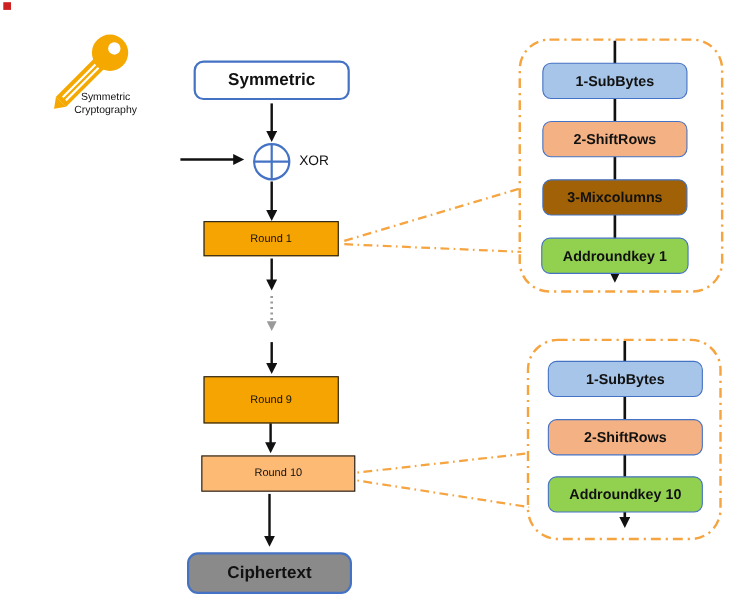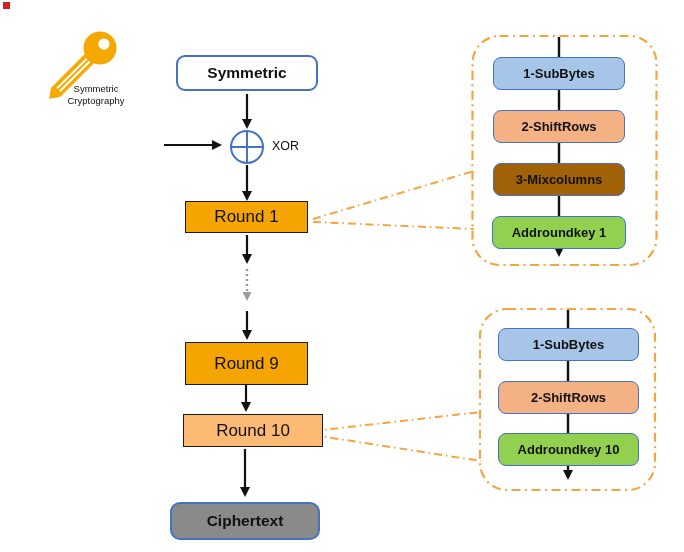--- a/index.html
+++ b/index.html
@@ -7,21 +7,21 @@
           font-family:"Liberation Sans",sans-serif;color:#111;}
   .abs{position:absolute;}
   svg.layer{position:absolute;left:0;top:0;z-index:1;}
   .box{position:absolute;display:flex;align-items:center;justify-content:center;
        box-sizing:border-box;z-index:2;text-align:center;}
   
   .plain   {left:176px;top:55px;width:142px;height:36px;background:#fff;
             border:2px solid #4472C4;border-radius:9px;font-weight:bold;font-size:15.5px;}
   .addrk0  {left:23px;top:128px;width:134px;height:32px;background:#92D050;
             border:2px solid #4472C4;border-radius:8px;font-weight:bold;font-size:13.5px;}
-  .round   {border:1.6px solid #1b1b1b;font-size:17px;}
+  .round   {border:1.6px solid #1b1b1b;font-size:10px;}
   .round1  {left:185px;top:201px;width:123px;height:32px;background:#F5A402;}
   .round9  {left:185px;top:342px;width:123px;height:43px;background:#F5A402;}
   .round10 {left:183px;top:414px;width:140px;height:33px;background:#fdba74;}
   .cipher  {left:170px;top:502px;width:150px;height:38px;background:#8A8A8A;
             border:2.5px solid #4472C4;border-radius:10px;font-weight:bold;font-size:15.5px;}
   
   .step    {border:1.8px solid #4472C4;border-radius:8px;font-weight:bold;font-size:13px;}
   .p1      {left:493px;width:132px;height:33px;}
   .p2      {left:498px;width:141px;height:33px;}
   .fill-blue  {background:#A6C5E8;}

